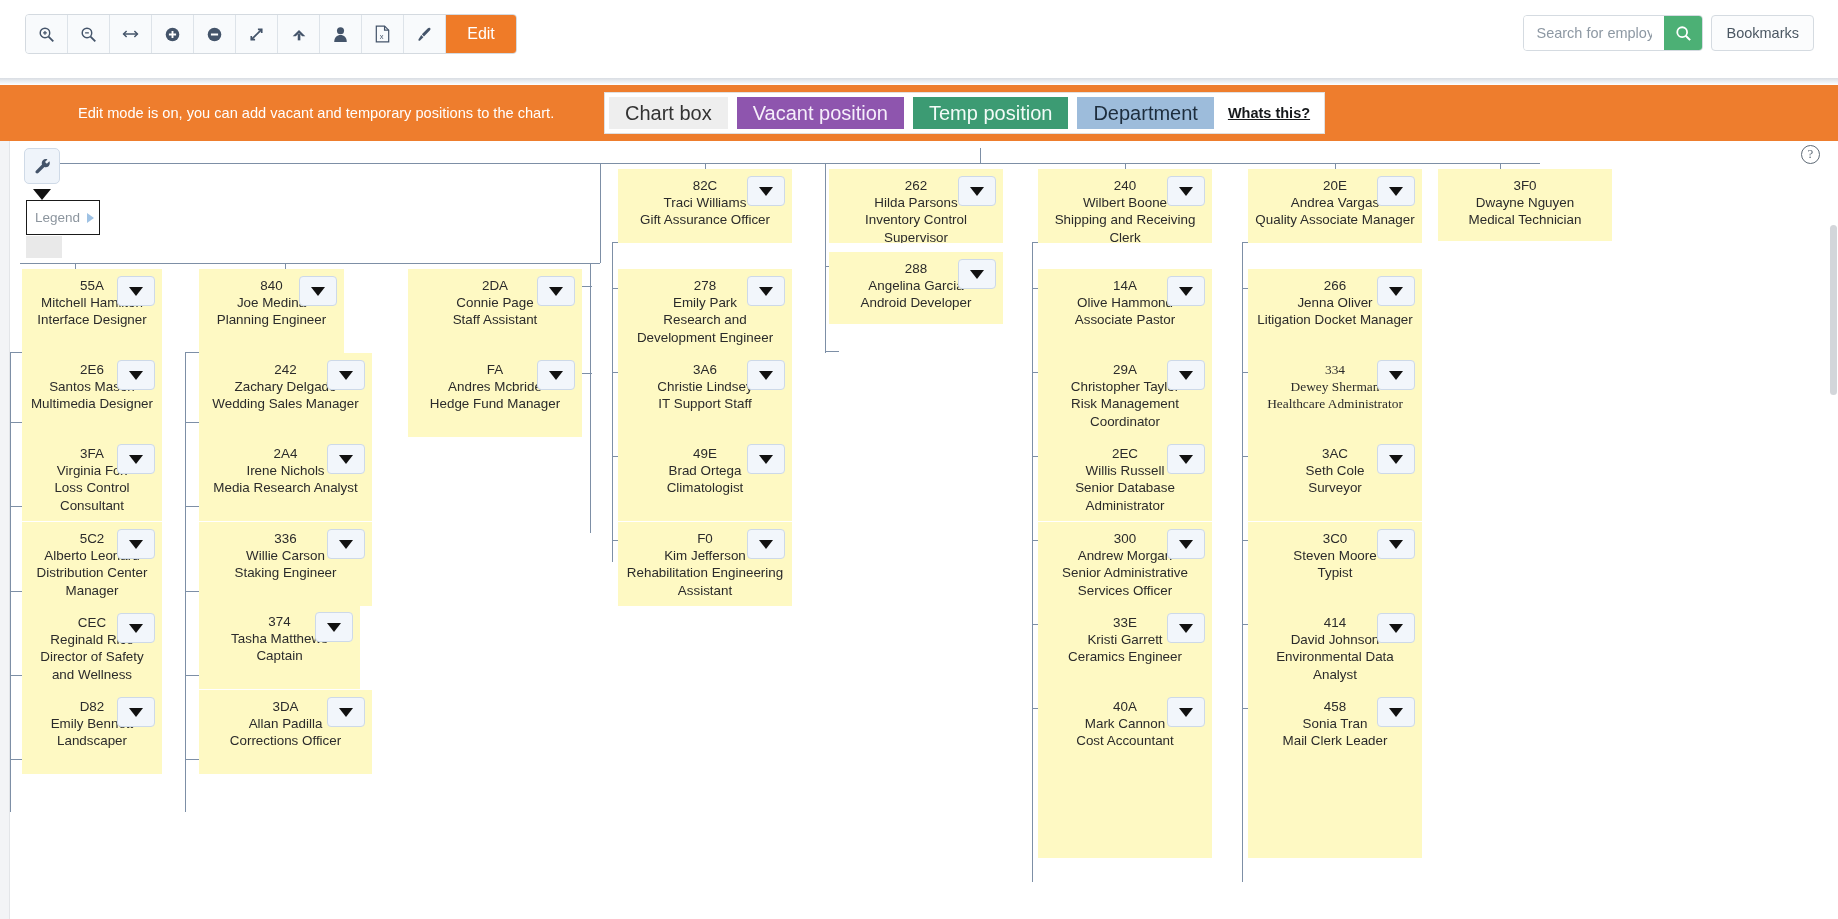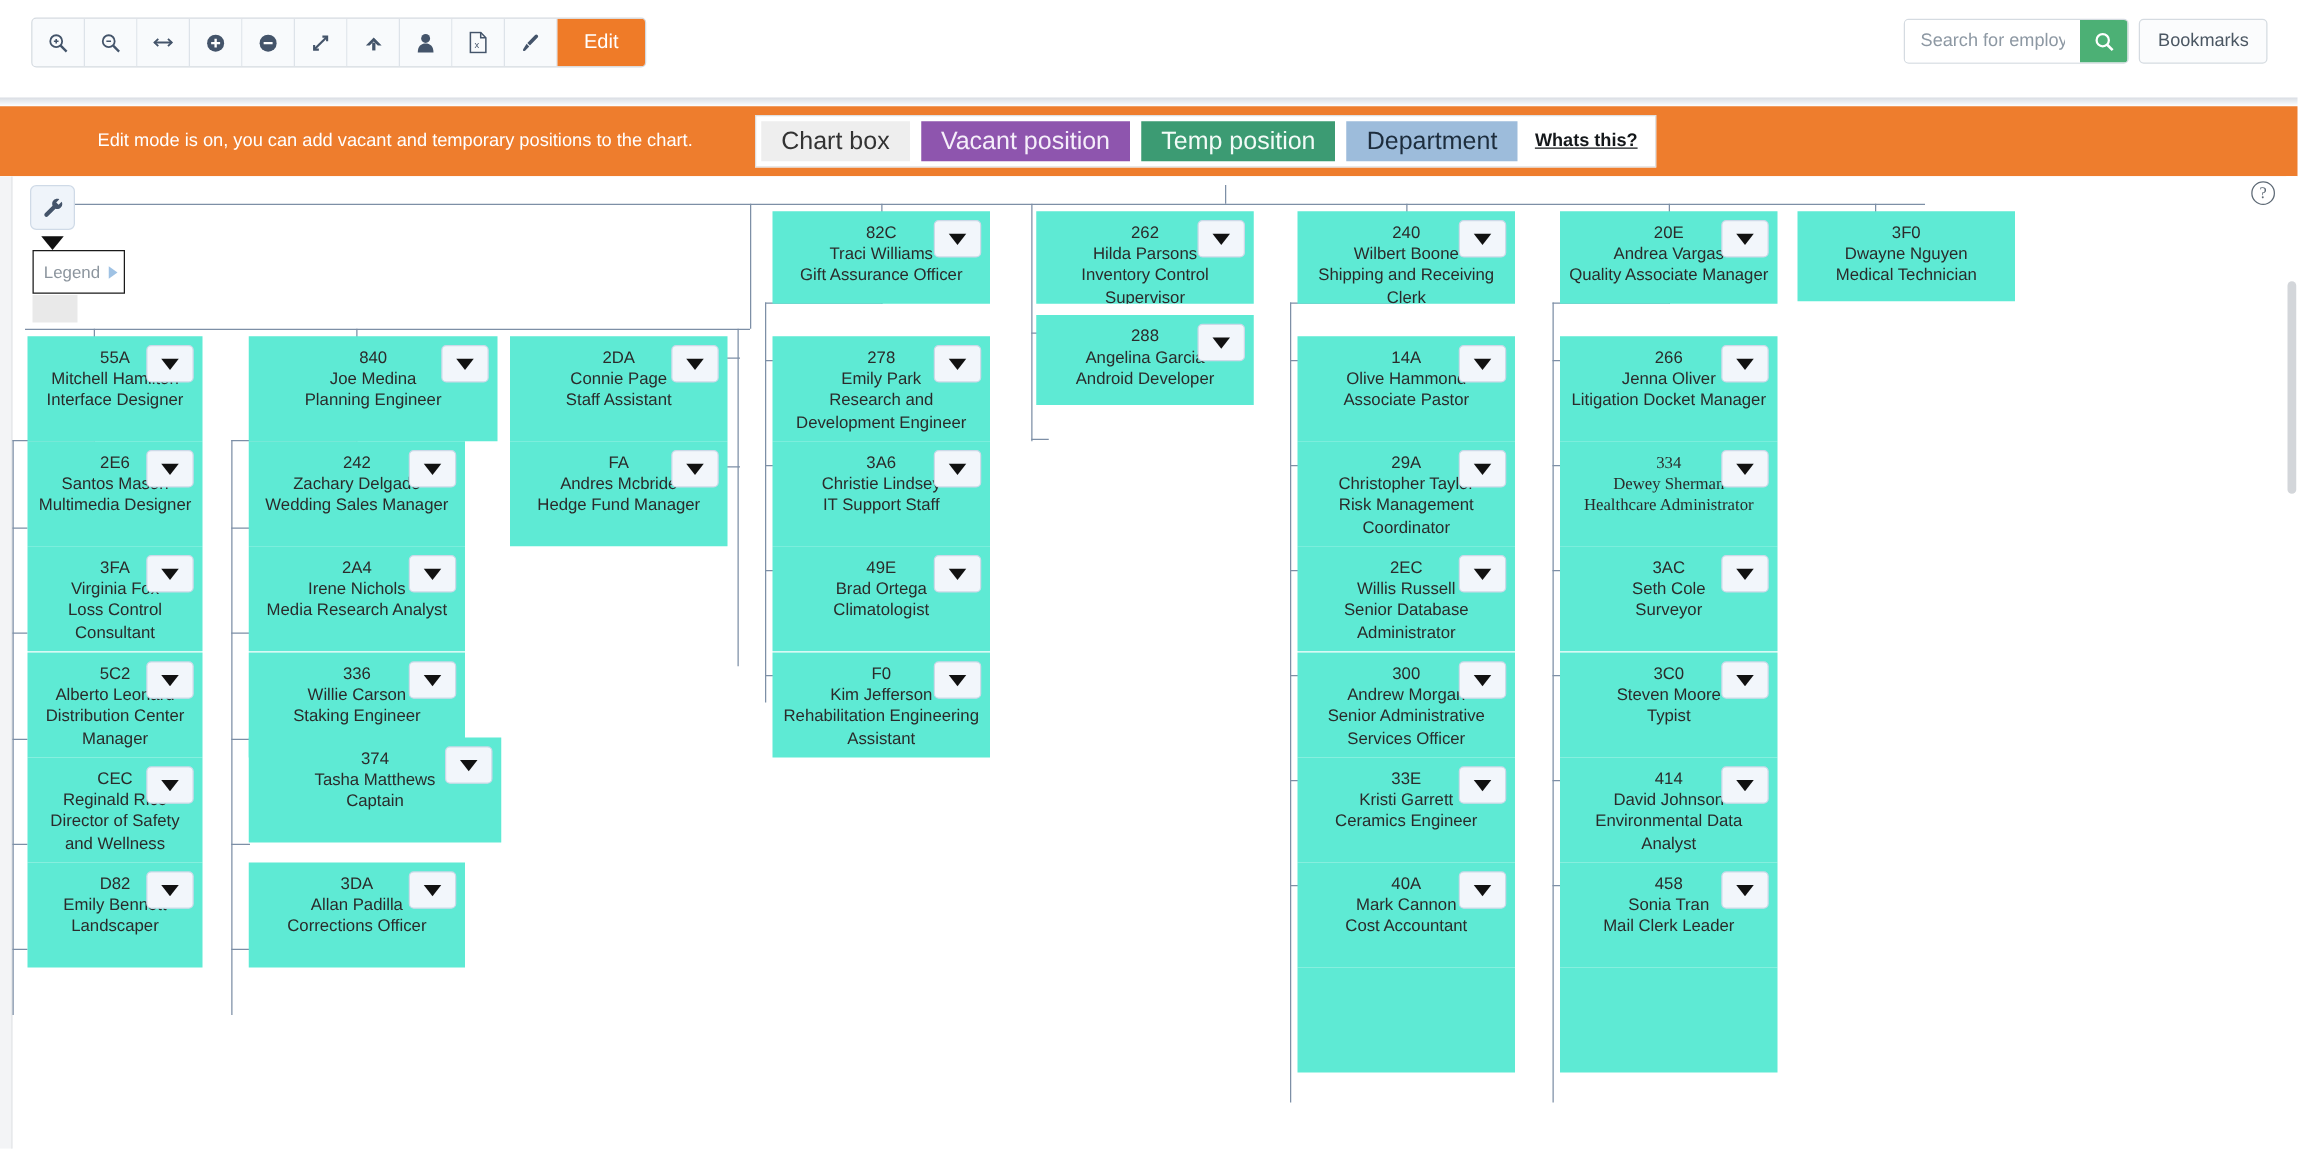--- a/index.html
+++ b/index.html
@@ -152,21 +152,21 @@
   .conn {
     position: absolute;
     background: #7d8fa6;
   }
   .conn.h { height: 1px; }
   .conn.v { width: 1px; }
 
   
   .box {
     position: absolute;
-    background: #5eead4;
+    background: #fef9c3;
     color: #2b2b2b;
     text-align: center;
     font-size: 13.4px;
     line-height: 17.2px;
     padding: 8px 6px 10px 6px;
     overflow: hidden;
   }
   .box .bid { display: block; }
   .box .bname { display: block; }
   .box .btitle { display: block; }
@@ -473,21 +473,21 @@
   </div>
   <div class="box" style="left:22px; top:549px; width:140px; height:84px;">
     <span class="bid">D82</span>
     <span class="bname">Emily Bennett</span>
     <span class="btitle">Landscaper</span>
     <div class="box-caret">
         <div class="caret-tri"></div>
       </div>
   </div>
 
-  <div class="box" style="left:199px; top:128px; width:199px; height:84px;">
+  <div class="box" style="left:199px; top:128px; width:145px; height:84px;">
     <span class="bid">840</span>
     <span class="bname">Joe Medina</span>
     <span class="btitle">Planning Engineer</span>
     <div class="box-caret">
         <div class="caret-tri"></div>
       </div>
   </div>
   <div class="box" style="left:199px; top:212px; width:173px; height:84px;">
     <span class="bid">242</span>
     <span class="bname">Zachary Delgado</span>
@@ -505,21 +505,21 @@
       </div>
   </div>
   <div class="box" style="left:199px; top:381px; width:173px; height:84px;">
     <span class="bid">336</span>
     <span class="bname">Willie Carson</span>
     <span class="btitle">Staking Engineer</span>
     <div class="box-caret">
         <div class="caret-tri"></div>
       </div>
   </div>
-  <div class="box" style="left:199px; top:449px; width:202px; height:84px;">
+  <div class="box" style="left:199px; top:464px; width:161px; height:84px;">
     <span class="bid">374</span>
     <span class="bname">Tasha Matthews</span>
     <span class="btitle">Captain</span>
     <div class="box-caret">
         <div class="caret-tri"></div>
       </div>
   </div>
   <div class="box" style="left:199px; top:549px; width:173px; height:84px;">
     <span class="bid">3DA</span>
     <span class="bname">Allan Padilla</span>

